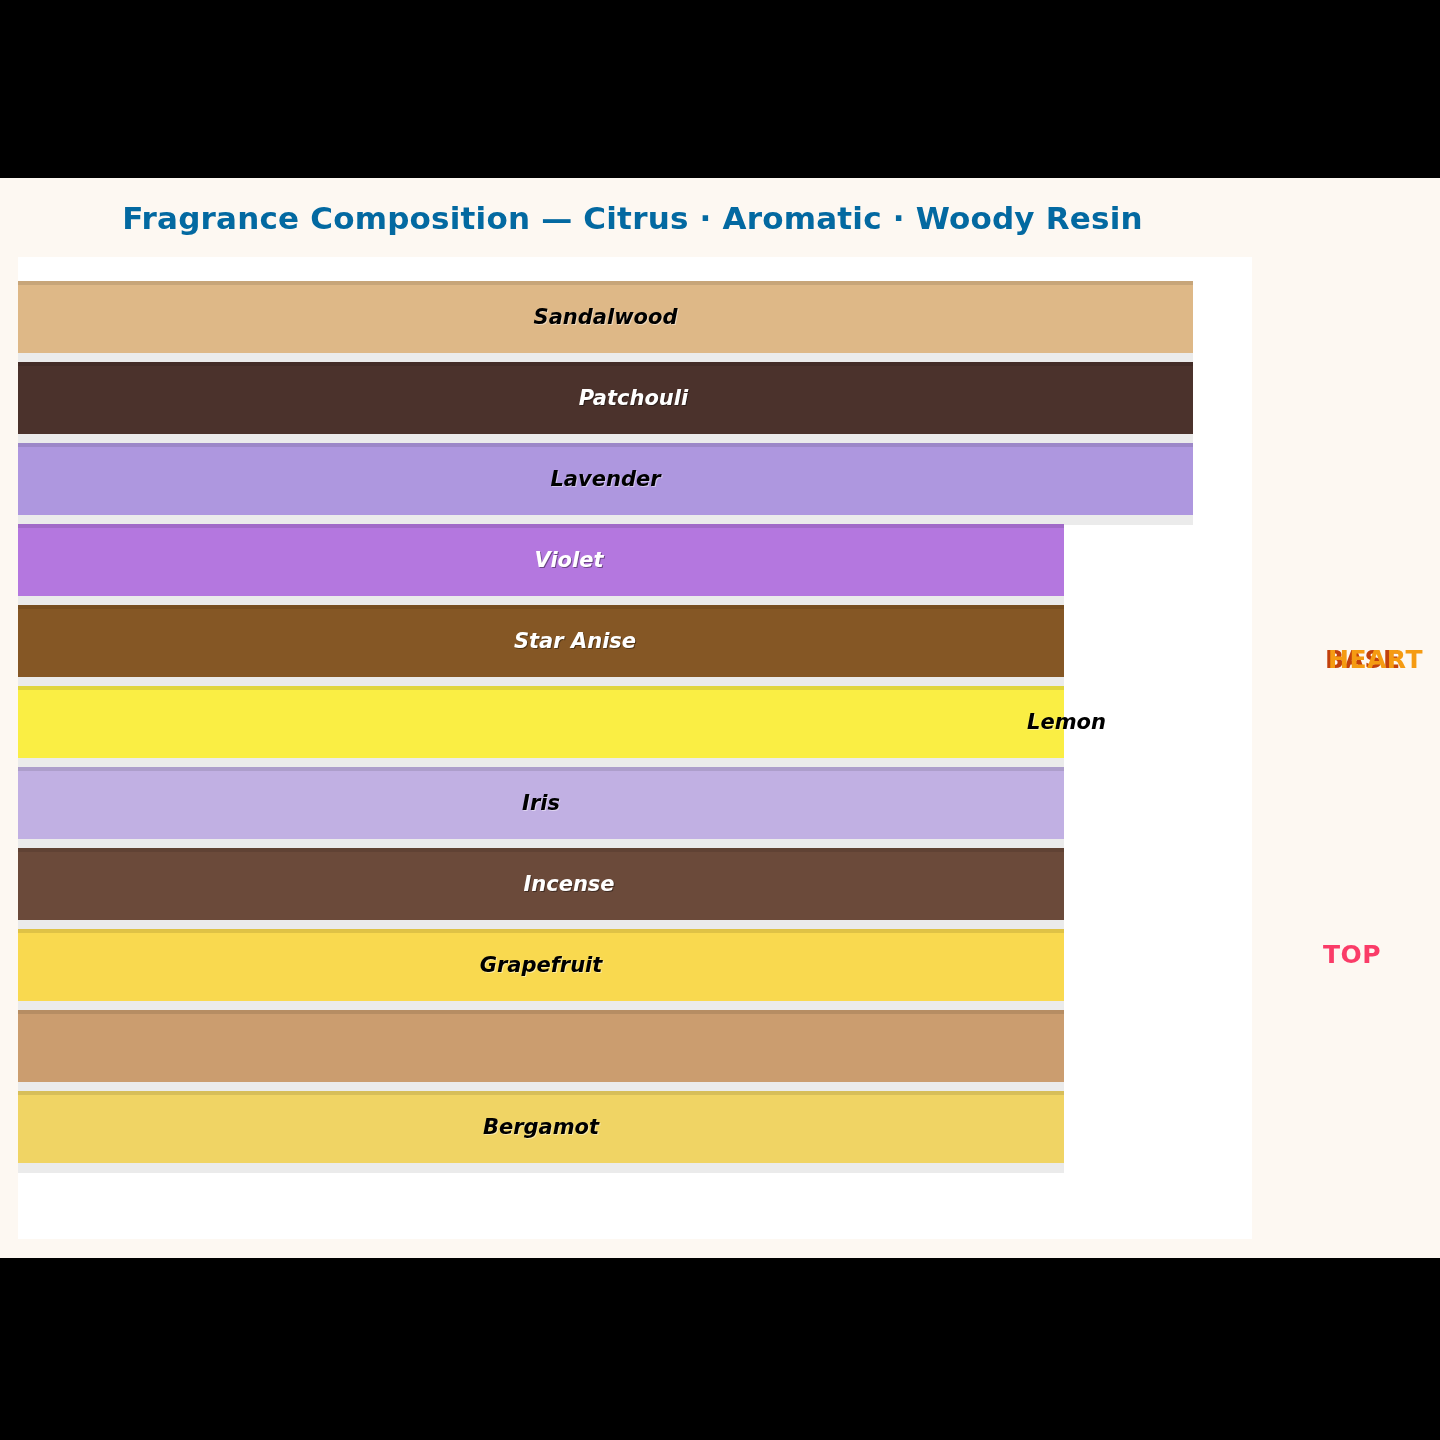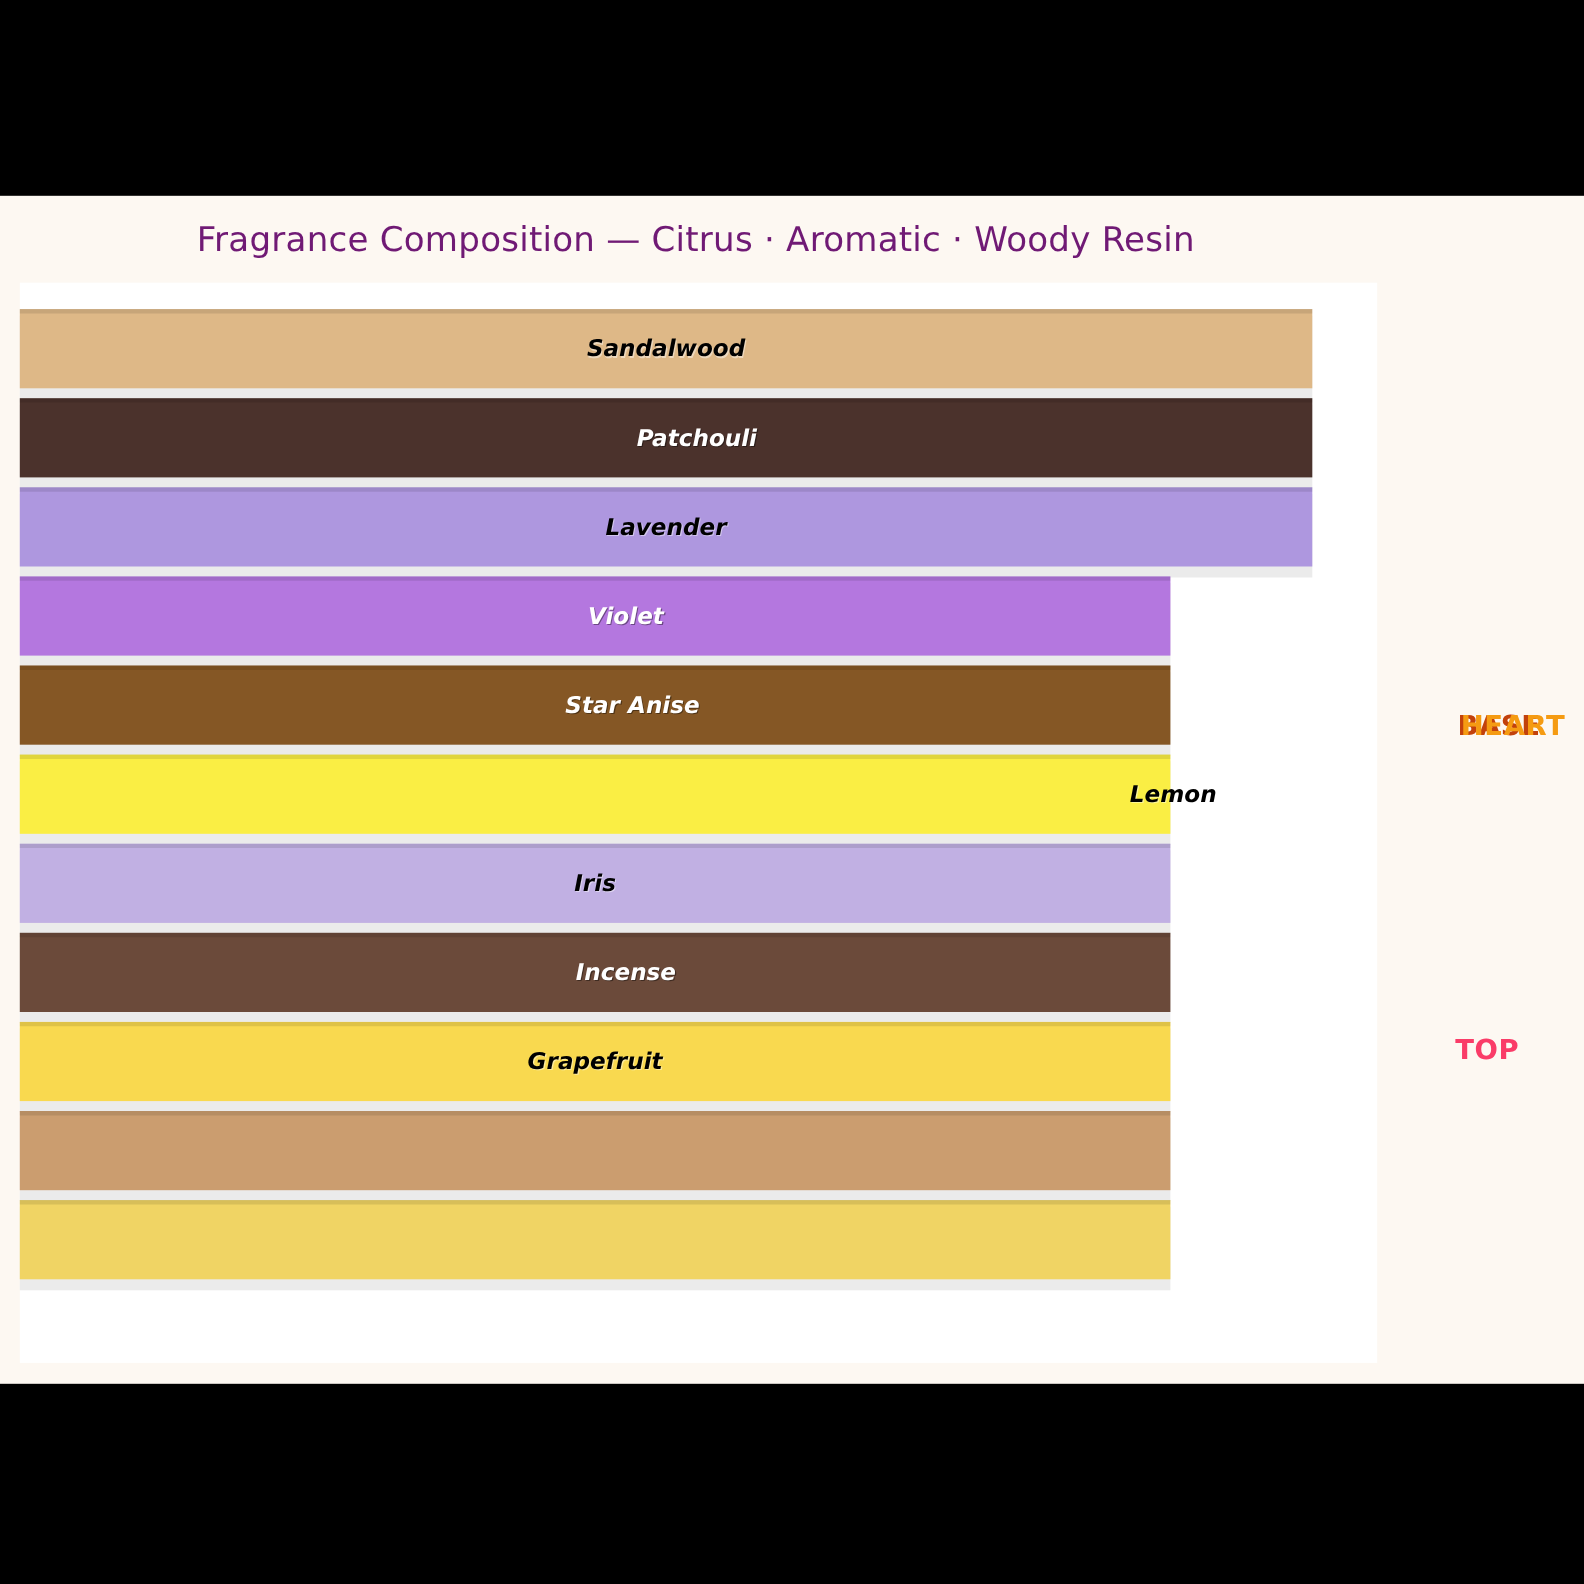--- a/index.html
+++ b/index.html
@@ -33,22 +33,22 @@
   }
 
   
   #chart-title {
     position: absolute;
     left: 0;
     top: 10px;
     width: 1265px;
     text-align: center;
     font-size: 31px;
-    font-weight: normal;
-    color: #701a75;
+    font-weight: bold;
+    color: #0369a1;
     letter-spacing: 0.2px;
     font-family: "DejaVu Sans", sans-serif;
     margin-top: 12px;
   }
 
   
   #plot-card {
     position: absolute;
     left: 18px;
     top: 79px;
@@ -160,20 +160,21 @@
             <div class="bar-fill" style="width: 1046px; background: rgb(249, 217, 79);"></div>
             <div class="bar-label dark" style="left: 0px; width: 1046px;">Grapefruit</div>
           </div>
           <div class="bar-row" style="top: 753px; width: 1175px;">
             <div class="bar-track" style="width: 1046px; background: rgb(235, 235, 235);"></div>
             <div class="bar-fill" style="width: 1046px; background: rgb(203, 157, 111);"></div>
           </div>
           <div class="bar-row" style="top: 834px; width: 1175px;">
             <div class="bar-track" style="width: 1046px; background: rgb(235, 235, 235);"></div>
             <div class="bar-fill" style="width: 1046px; background: rgb(240, 212, 100);"></div>
+            <div class="bar-label dark" style="left: 0px; width: 1046px;">Bergamot</div>
           </div>
         </div>
     </div>
 
     <div id="stage-labels">
         <div class="stage-label" style="left: 1325px; top: 467px; color: #c2410c;">BASE</div>
         <div class="stage-label" style="left: 1328px; top: 467px; color: rgb(245, 155, 18);">HEART</div>
         <div class="stage-label" style="left: 1323px; top: 762px; color: rgb(250, 60, 104);">TOP</div>
       </div>
 

